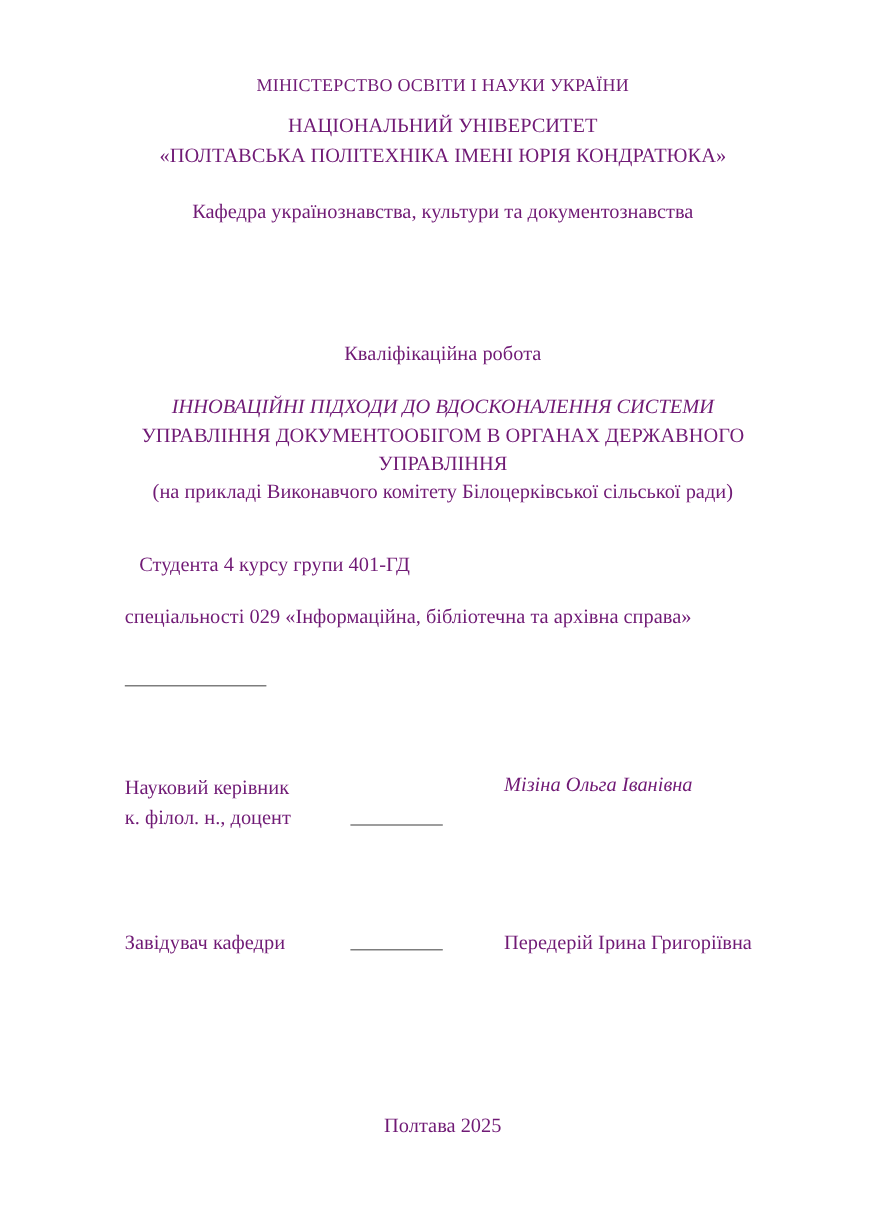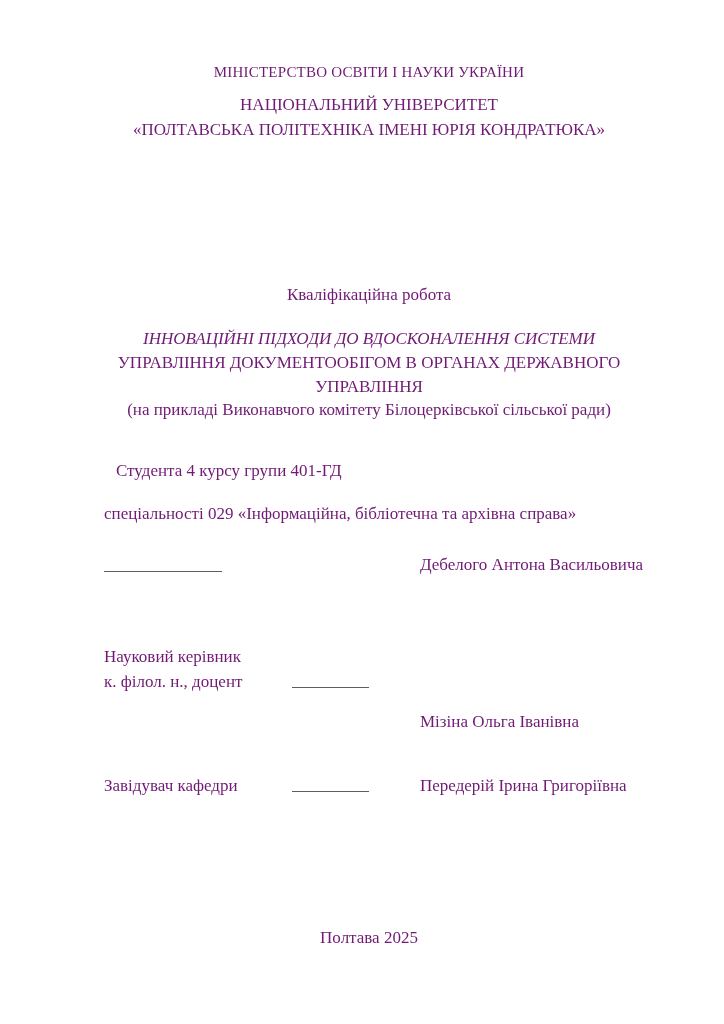--- a/index.html
+++ b/index.html
@@ -50,46 +50,46 @@
 
 <div class="page">
   <div class="content">
 
     <div class="t center small" style="top:62px;">МІНІСТЕРСТВО ОСВІТИ І НАУКИ УКРАЇНИ</div>
 
     <div class="t center" style="top:95px;">НАЦІОНАЛЬНИЙ УНІВЕРСИТЕТ</div>
 
     <div class="t center" style="top:120px;">«ПОЛТАВСЬКА ПОЛІТЕХНІКА ІМЕНІ ЮРІЯ КОНДРАТЮКА»</div>
 
+    <div class="t center" style="top:167px;">Кафедра українознавства, культури та документознавства</div>
 
     <div class="t center" style="top:285px;">Кваліфікаційна робота</div>
 
     <div class="t center" style="top:329px;font-style:italic;">ІННОВАЦІЙНІ ПІДХОДИ ДО ВДОСКОНАЛЕННЯ СИСТЕМИ</div>
 
     <div class="t center" style="top:353px;">УПРАВЛІННЯ ДОКУМЕНТООБІГОМ В ОРГАНАХ ДЕРЖАВНОГО</div>
 
     <div class="t center" style="top:377px;">УПРАВЛІННЯ</div>
 
     <div class="t center" style="top:400px;">(на прикладі Виконавчого комітету Білоцерківської сільської ради)</div>
 
     <div class="t" style="top:461px; left:0;margin-left:12px;">Студента 4 курсу групи 401-ГД</div>
 
     <div class="t" style="top:504px; left:0;">спеціальності 029 «Інформаційна, бібліотечна та архівна справа»</div>
 
     <div class="sig-line" style="top:555px; left:0; width:118px; height:16px;"></div>
 
-    <div class="t" style="top:555px; left:316px;">Дебелого Антона Васильовича</div>
 
     <div class="t" style="top:647px; left:0;">Науковий керівник</div>
 
     <div class="t" style="top:672px; left:0;">к. філол. н., доцент</div>
 
     <div class="sig-line" style="top:672px; left:188px; width:77px; height:15px;"></div>
 
-    <div class="t" style="top:712px; left:316px;">Мізіна Ольга Іванівна</div>
+    <div class="t" style="top:644px; left:316px;font-style:italic;">Мізіна Ольга Іванівна</div>
 
     <div class="t" style="top:776px; left:0;">Завідувач кафедри</div>
 
     <div class="sig-line" style="top:776px; left:188px; width:77px; height:15px;"></div>
 
     <div class="t" style="top:776px; left:316px;">Передерій Ірина Григоріївна</div>
 
     <div class="t center" style="top:928px;">Полтава 2025</div>
 
   </div>

